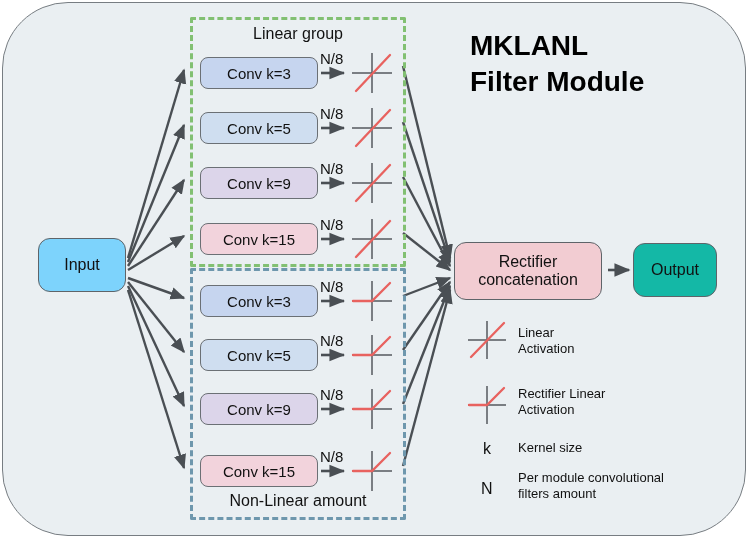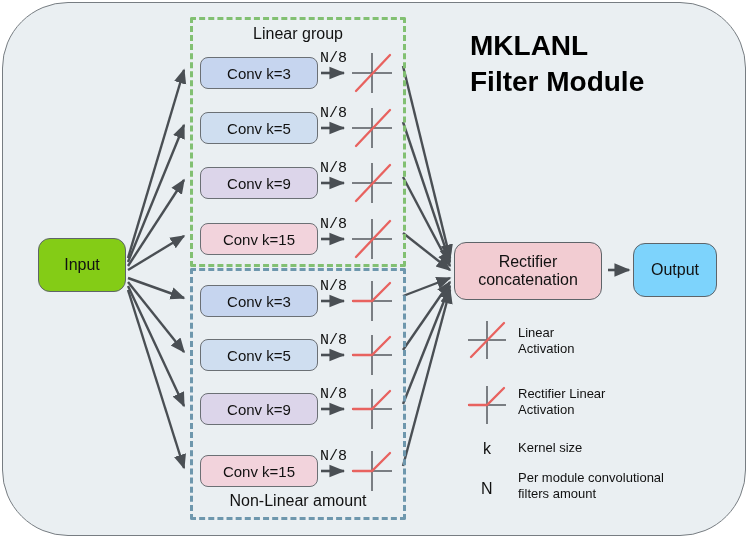--- a/index.html
+++ b/index.html
@@ -15,45 +15,45 @@
   
   #title{position:absolute;left:470px;top:28px;width:250px;
          font-size:28px;font-weight:bold;color:#000;line-height:1.28;}
   #title .l2{display:block;}
 
   
   .node{position:absolute;box-sizing:border-box;border:1.3px solid #5e6469;
         border-radius:9px;display:flex;align-items:center;justify-content:center;
         text-align:center;color:#111;font-size:16px;line-height:1.12;}
 
-  #input-node{left:38px;top:238px;width:88px;height:54px;background:#84cc16;
+  #input-node{left:38px;top:238px;width:88px;height:54px;background:#7dd3fc;
               border-radius:12px;}
   #concat-node{left:454px;top:242px;width:148px;height:58px;background:#f2ccd2;
                border-radius:12px;font-size:16px;}
-  #output-node{left:633px;top:243px;width:84px;height:54px;background:#7dd3fc;
+  #output-node{left:633px;top:243px;width:84px;height:54px;background:#14b8a6;
                border-radius:12px;}
 
   .conv{position:absolute;width:118px;height:32px;box-sizing:border-box;
         border:1.2px solid #6b7075;border-radius:8px;
         display:flex;align-items:center;justify-content:center;
         font-size:15px;color:#111;}
 
   
   .group{position:absolute;box-sizing:border-box;border-style:dashed;
          border-width:3.5px;border-radius:2px;background:transparent;}
   #group-linear{left:190px;top:17px;width:216px;height:250px;border-color:#82c072;}
   #group-nonlinear{left:190px;top:268px;width:216px;height:252px;border-color:#6e97ad;}
 
   .group-label{position:absolute;font-size:16px;color:#111;text-align:center;
                width:216px;}
   #label-linear{left:190px;top:25px;}
   #label-nonlinear{left:190px;top:492px;}
 
   
-  .nlab{position:absolute;font-size:15px;color:#111;font-family:Liberation Mono, monospace;}
+  .nlab{position:absolute;font-size:15px;color:#111;}
 
   
   .legend-text{position:absolute;font-size:13px;color:#111;line-height:1.22;}
   .legend-sym{position:absolute;font-size:16px;color:#111;}
 
   svg{position:absolute;left:0;top:0;width:752px;height:540px;
       pointer-events:none;overflow:visible;}
 </style>
 </head>
 <body>

